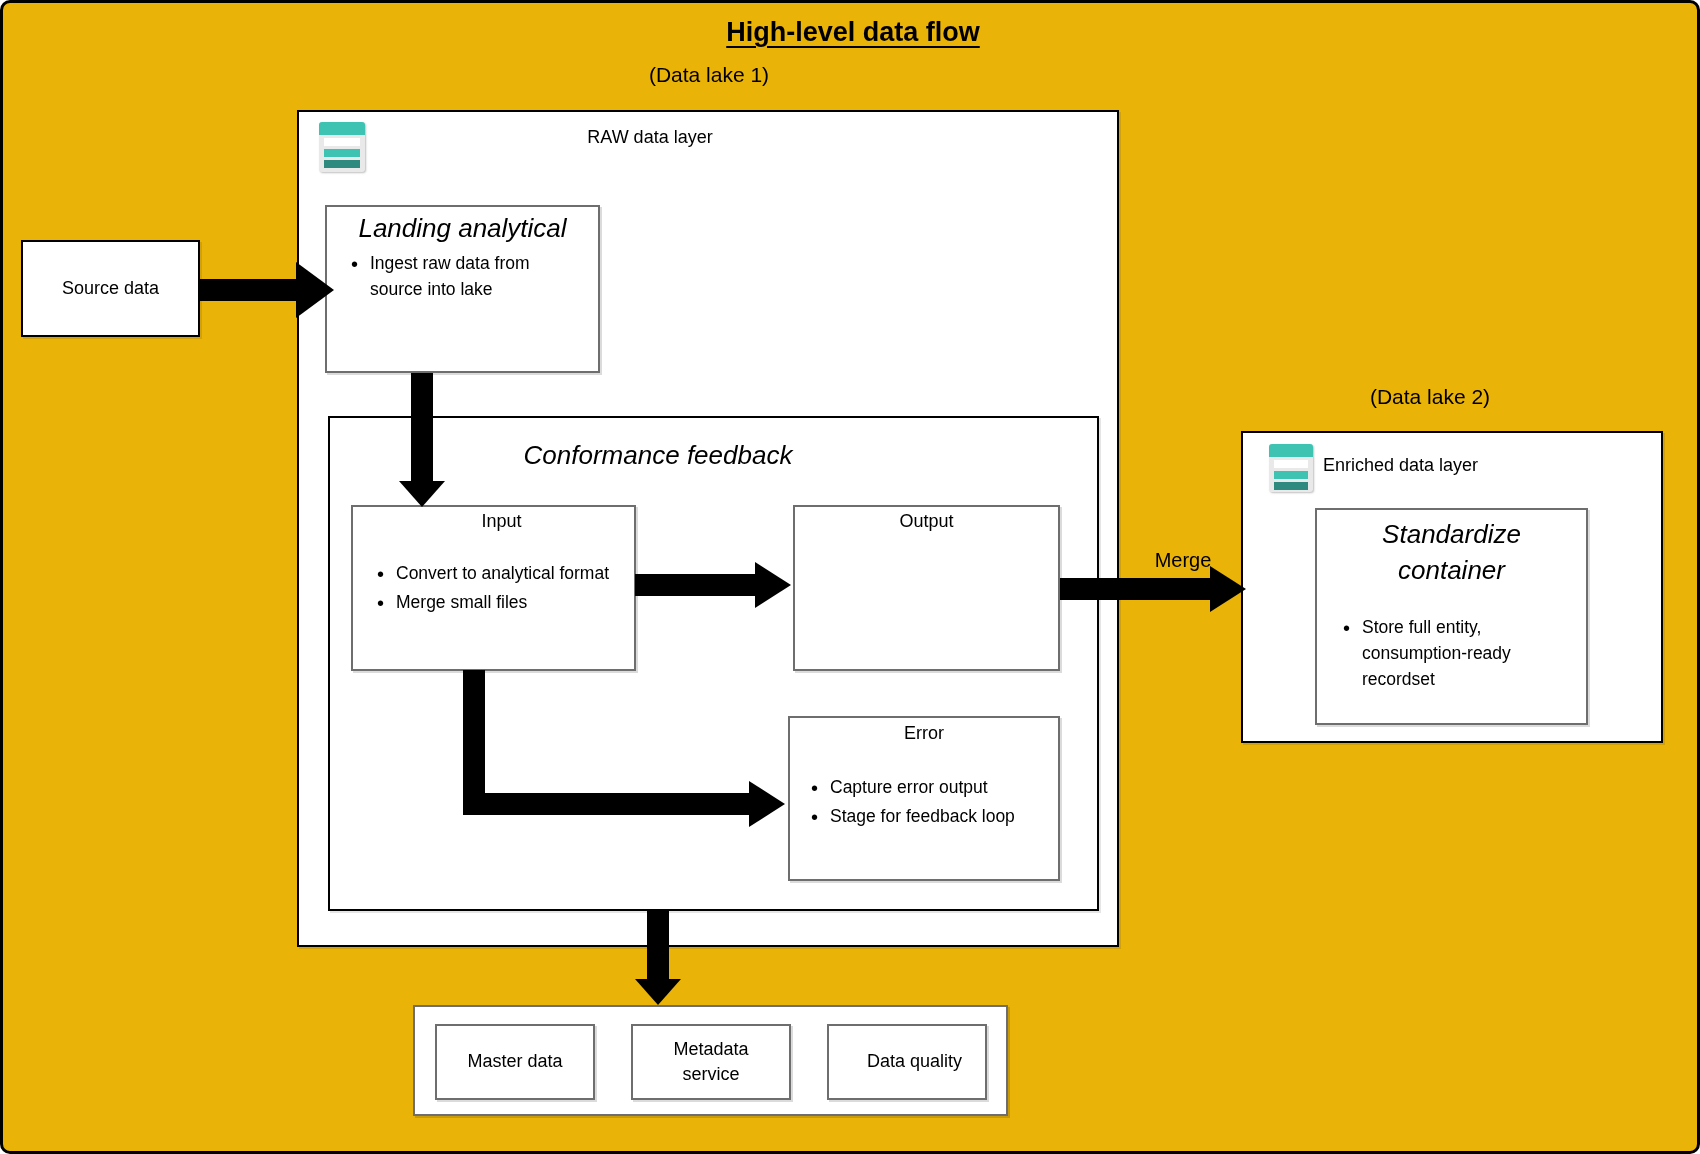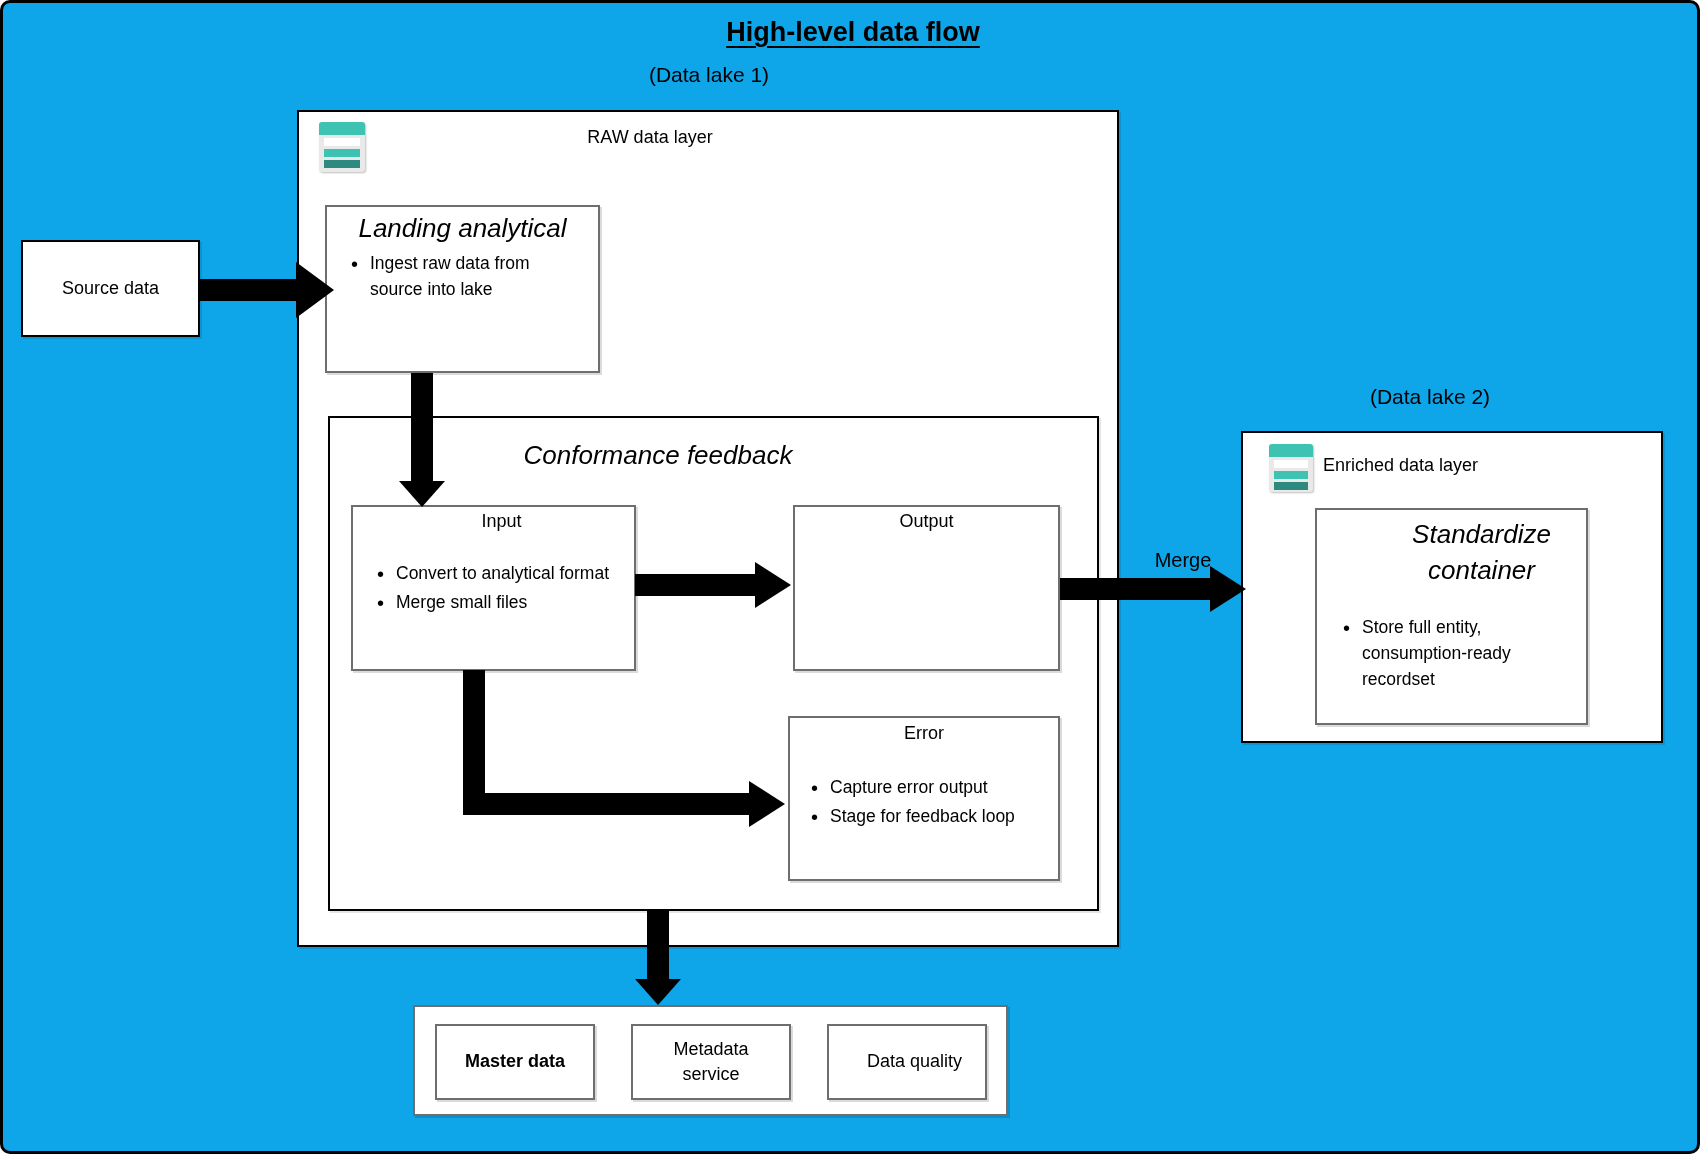--- a/index.html
+++ b/index.html
@@ -1,17 +1,17 @@
 <!DOCTYPE html>
 <html><head>
 <meta charset="utf-8">
 <style>
   html,body{margin:0;padding:0;background:#fff;}
   #canvas{
-    position:relative; width:1700px; height:1154px; background:#0ea5e9;
+    position:relative; width:1700px; height:1154px; background:#eab308;
     border:3px solid #000; border-radius:10px; box-sizing:border-box;
     font-family:"Liberation Sans", sans-serif; color:#000; overflow:hidden;
   }
   .abs{position:absolute;}
   .center{text-align:center;}
   .box-black{position:absolute; background:#fff; border:2px solid #000; box-sizing:border-box; box-shadow:2px 2px 0 rgba(0,0,0,0.10);}
   .box-gray{position:absolute; background:#fff; border:2px solid #6e6e6e; box-sizing:border-box; box-shadow:2px 2px 0 rgba(0,0,0,0.14);}
   .main-title{font-size:27px; font-weight:bold; text-decoration:underline; text-underline-offset:5px;}
   .lake-label{font-size:21px;}
   .box-title{font-size:18px;}
@@ -88,30 +88,30 @@
   <div class="box-black" style="left:1238px; top:428px; width:422px; height:312px;"></div>
   <div class="ds-icon" style="left:1266px; top:441px; width:44px; height:48px;">
     <div class="bar-top"></div>
     <div class="bar bar-white"></div>
     <div class="bar bar-teal"></div>
     <div class="bar bar-dark"></div>
   </div>
   <div class="abs box-title" style="left:1320px; top:452px; width:330px;">Enriched data layer</div>
 
   <div class="box-gray" style="left:1312px; top:505px; width:273px; height:217px;"></div>
-  <div class="abs center container-title" style="left:1312px; top:513px; width:273px; line-height:1.4;padding-left:30px;">
+  <div class="abs center container-title" style="left:1312px; top:513px; width:273px; line-height:1.4;">
     <span style="display:inline-block; width:210px;">Standardize container</span>
   </div>
   <ul class="abs bullets" style="left:1338px; top:612px; width:225px;">
     <li>Store full entity, consumption-ready recordset</li>
   </ul>
 
   <div class="box-gray" style="left:410px; top:1002px; width:595px; height:111px;"></div>
   <div class="box-gray flex-center" style="left:432px; top:1021px; width:160px; height:76px;">
-    <div class="center box-title" style="width:120px; line-height:1.4;font-weight:bold;">Master data</div>
+    <div class="center box-title" style="width:120px; line-height:1.4;">Master data</div>
   </div>
   <div class="box-gray flex-center" style="left:628px; top:1021px; width:160px; height:76px;">
     <div class="center box-title" style="width:124px; line-height:1.4;">Metadata service</div>
   </div>
   <div class="box-gray flex-center" style="left:824px; top:1021px; width:160px; height:76px;">
     <div class="center box-title" style="width:110px; line-height:1.4;text-align:right;">Data quality</div>
   </div>
 
   <div>
     <div class="h-shaft" style="left:197px; top:276px; width:97px; height:22px;"></div>

